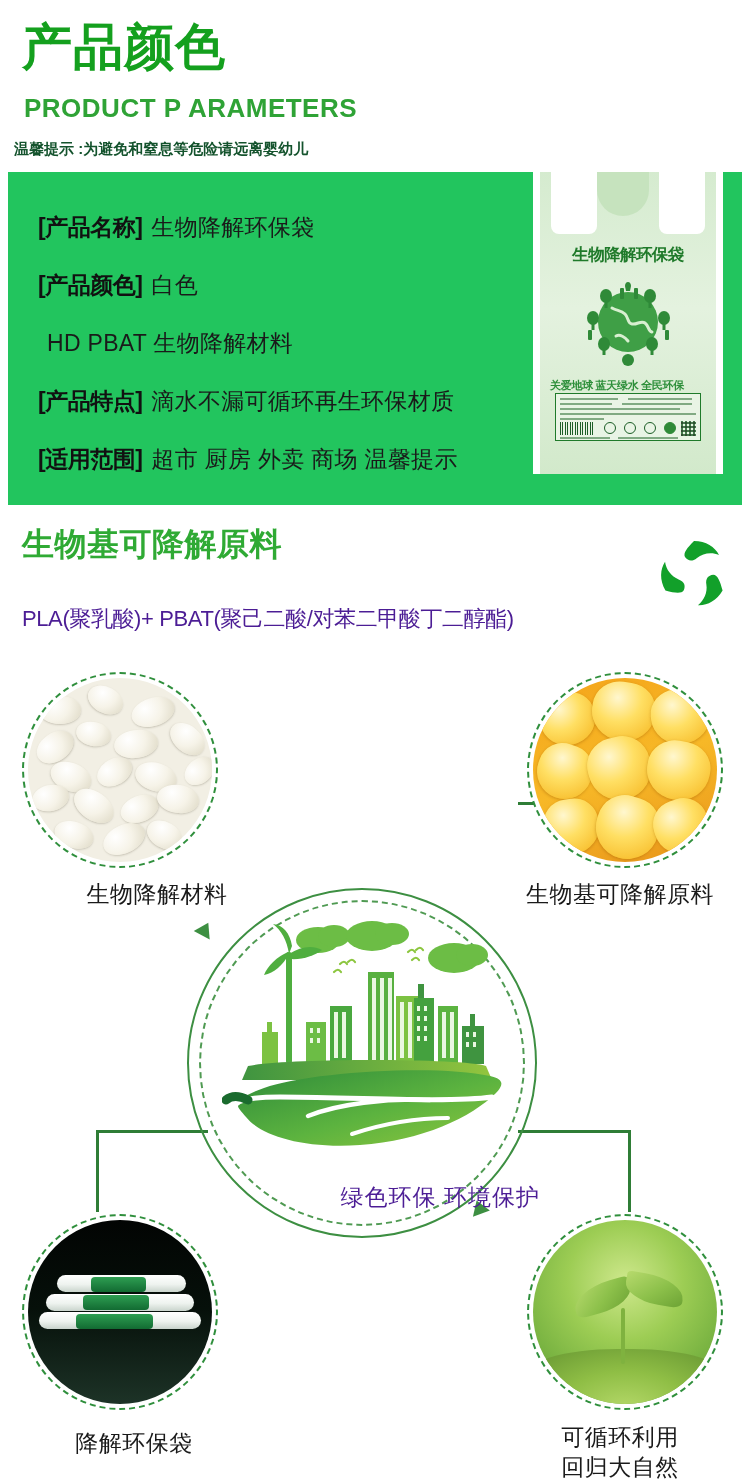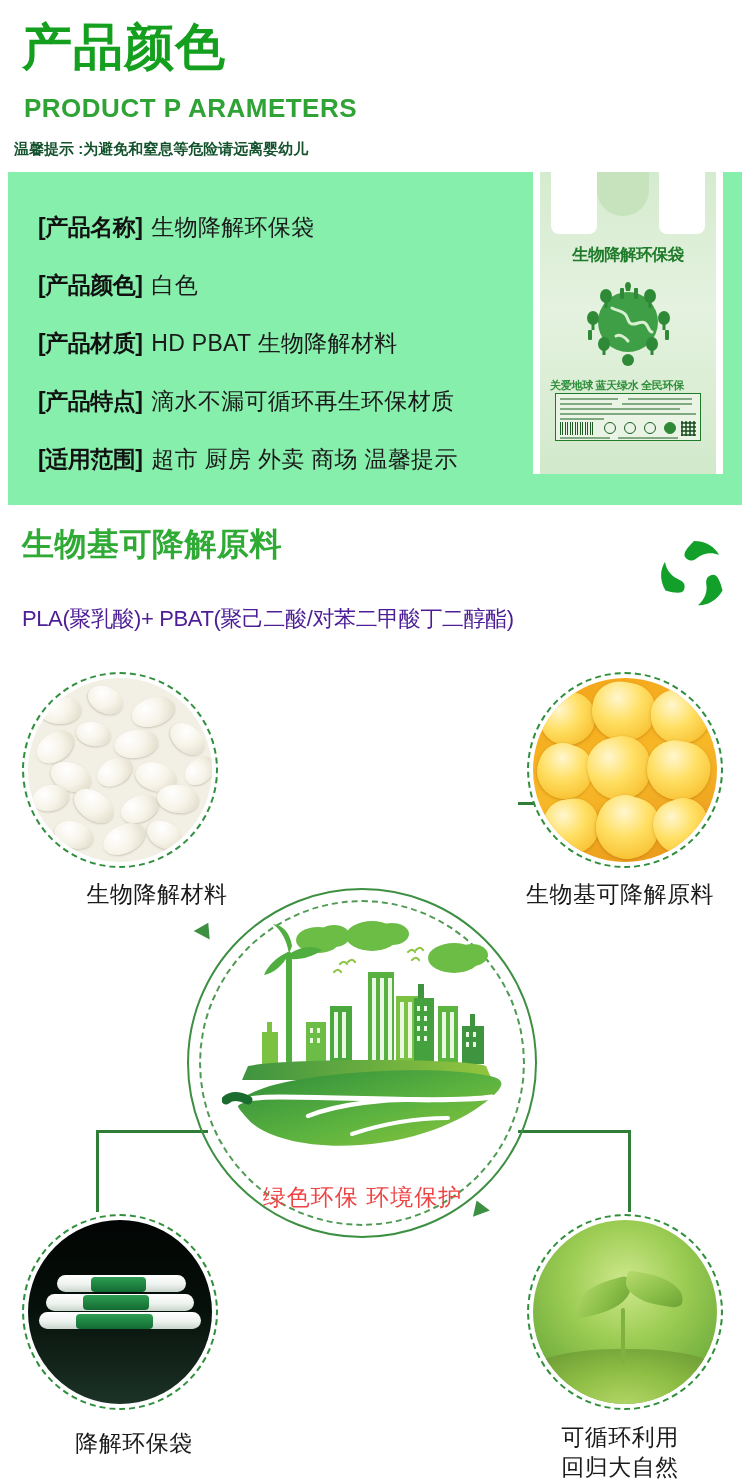--- a/index.html
+++ b/index.html
@@ -24,21 +24,21 @@
     color:#2fa336; line-height:1;
   }
   #safety-tip {
     position:absolute; left:14px; top:141px;
     font-size:15px; font-weight:bold; color:#14532d; line-height:1;
   }
 
   
   #spec-panel {
     position:absolute; left:8px; top:172px; width:734px; height:333px;
-    background:#86efac;
+    background:#22c55e;
   }
   #spec-list {
     position:absolute; left:30px; top:26px; width:480px;
   }
   .spec-row {
     display:flex; align-items:baseline;
     height:58px; line-height:58px;
   }
   .spec-key {
     font-size:23px; font-weight:bold; color:#111; white-space:nowrap;
@@ -165,22 +165,22 @@
   #arrow-bot  { left:470px; top:540px; transform:rotate(-20deg); }
 
   
   .conn { position:absolute; }
   .conn .h { position:absolute; height:2.6px; background:#2f7d36; }
   .conn .v { position:absolute; width:2.6px;  background:#2f7d36; }
 
   
   #emblem { position:absolute; left:222px; top:250px; width:280px; height:250px; }
   #center-caption {
-    position:absolute; left:185px; top:522px; width:355px; text-align:center;
-    font-size:23px; color:#ef4444; letter-spacing:1px;
+    position:absolute; left:185px; top:522px; width:355px; text-align:right;
+    font-size:23px; color:#4c1d95; letter-spacing:1px;
   }
 
   
   .pellets { position:absolute; inset:0; background:#f2efe4; }
   .pellet {
     position:absolute; border-radius:50%;
     background:radial-gradient(circle at 34% 30%, #ffffff 0%, #f6f3e8 48%, #ddd8c4 100%);
     box-shadow:0 1px 2px rgba(120,115,95,.35);
   }
   .corn { position:absolute; inset:0; background:linear-gradient(160deg,#f4a41a 0%,#f7b827 50%,#e8941a 100%); }
@@ -224,21 +224,20 @@
   <div id="spec-list">
     <div class="spec-row">
       <span class="spec-key">[产品名称]</span>
       <span class="spec-val">生物降解环保袋</span>
     </div>
     <div class="spec-row">
       <span class="spec-key">[产品颜色]</span>
       <span class="spec-val">白色</span>
     </div>
     <div class="spec-row">
-      <span class="spec-key">[产品材质]</span>
       <span class="spec-val">HD PBAT 生物降解材料</span>
     </div>
     <div class="spec-row">
       <span class="spec-key">[产品特点]</span>
       <span class="spec-val">滴水不漏可循环再生环保材质</span>
     </div>
     <div class="spec-row">
       <span class="spec-key">[适用范围]</span>
       <span class="spec-val">超市 厨房 外卖 商场 温馨提示</span>
     </div>

